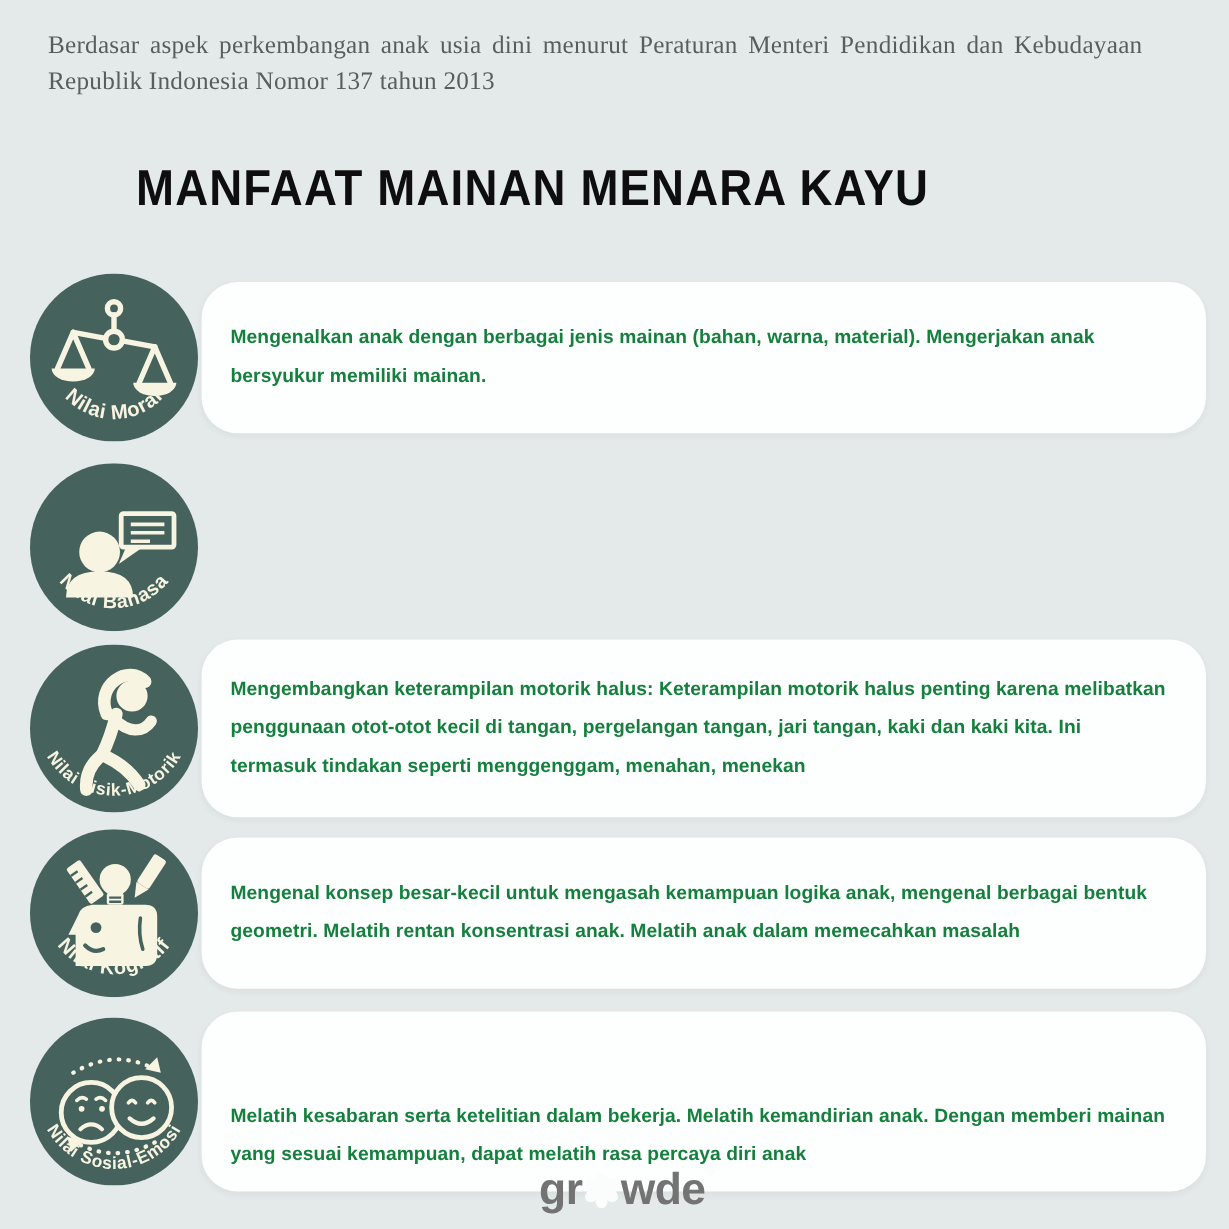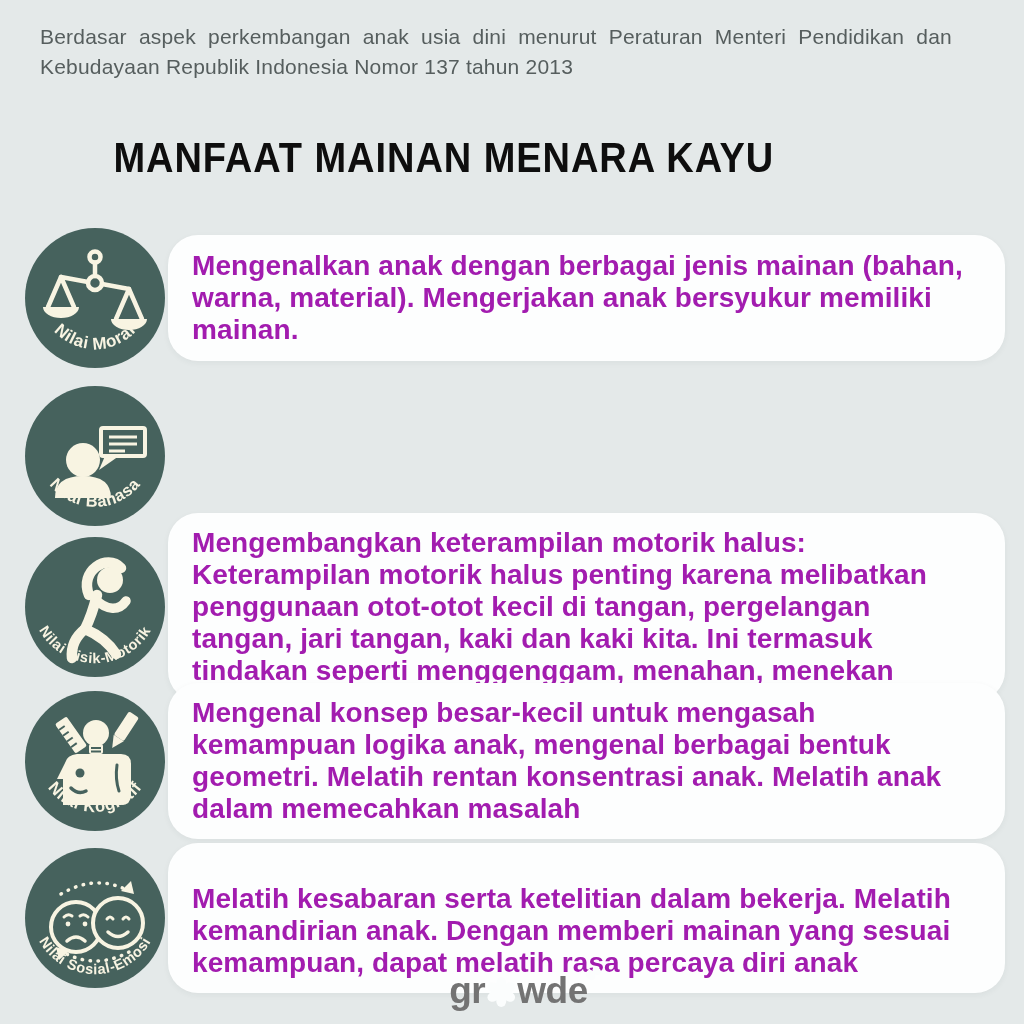--- a/index.html
+++ b/index.html
@@ -10,20 +10,21 @@
     position:relative;overflow:hidden;
     -webkit-font-smoothing:antialiased;
   }
   .note{
     margin:22px 42px 0 40px;
     width:912px;
     font-size:21px;line-height:30px;
     color:#565e5e;
     text-align:justify;
     letter-spacing:.2px;
+    font-family:Liberation Serif, serif;
   }
   .title-wrap{width:888px;text-align:center;margin-top:26px;}
   .title{
     display:inline-block;
     font-size:40px;font-weight:bold;color:#0e0e0e;
     letter-spacing:1px;
     transform:scaleX(.95) scaleY(1.05);
     white-space:nowrap;
   }
   .rows{padding:21px 19px 0 25px;}
@@ -42,22 +43,22 @@
     padding:14px 30px 14px 24px;
     box-shadow:0 2px 6px rgba(40,60,60,.05);
     box-sizing:border-box;
   }
   .card.h1{min-height:126px;}
   .card.h2{min-height:130px;}
   .card.h3{min-height:148px;justify-content:center;}
   .card.h4{min-height:126px;}
   .card.h5{min-height:150px;align-items:flex-end;}
   .card p{
-    margin:0;font-size:28px;font-weight:bold;
-    line-height:32px;color:#a21caf;letter-spacing:.1px;
+    margin:0;font-size:16px;font-weight:bold;
+    line-height:32px;color:#15803d;letter-spacing:.1px;
   }
   .badge-label{
     font-weight:bold;fill:#f8f4e2;letter-spacing:.6px;
   }
   .lbl-lg{font-size:17px;}
   .lbl-md{font-size:16.5px;}
   .lbl-sm{font-size:14.5px;}
   .footer{
     position:absolute;left:50%;bottom:16px;
     transform:translateX(-50%) translateX(14px);

